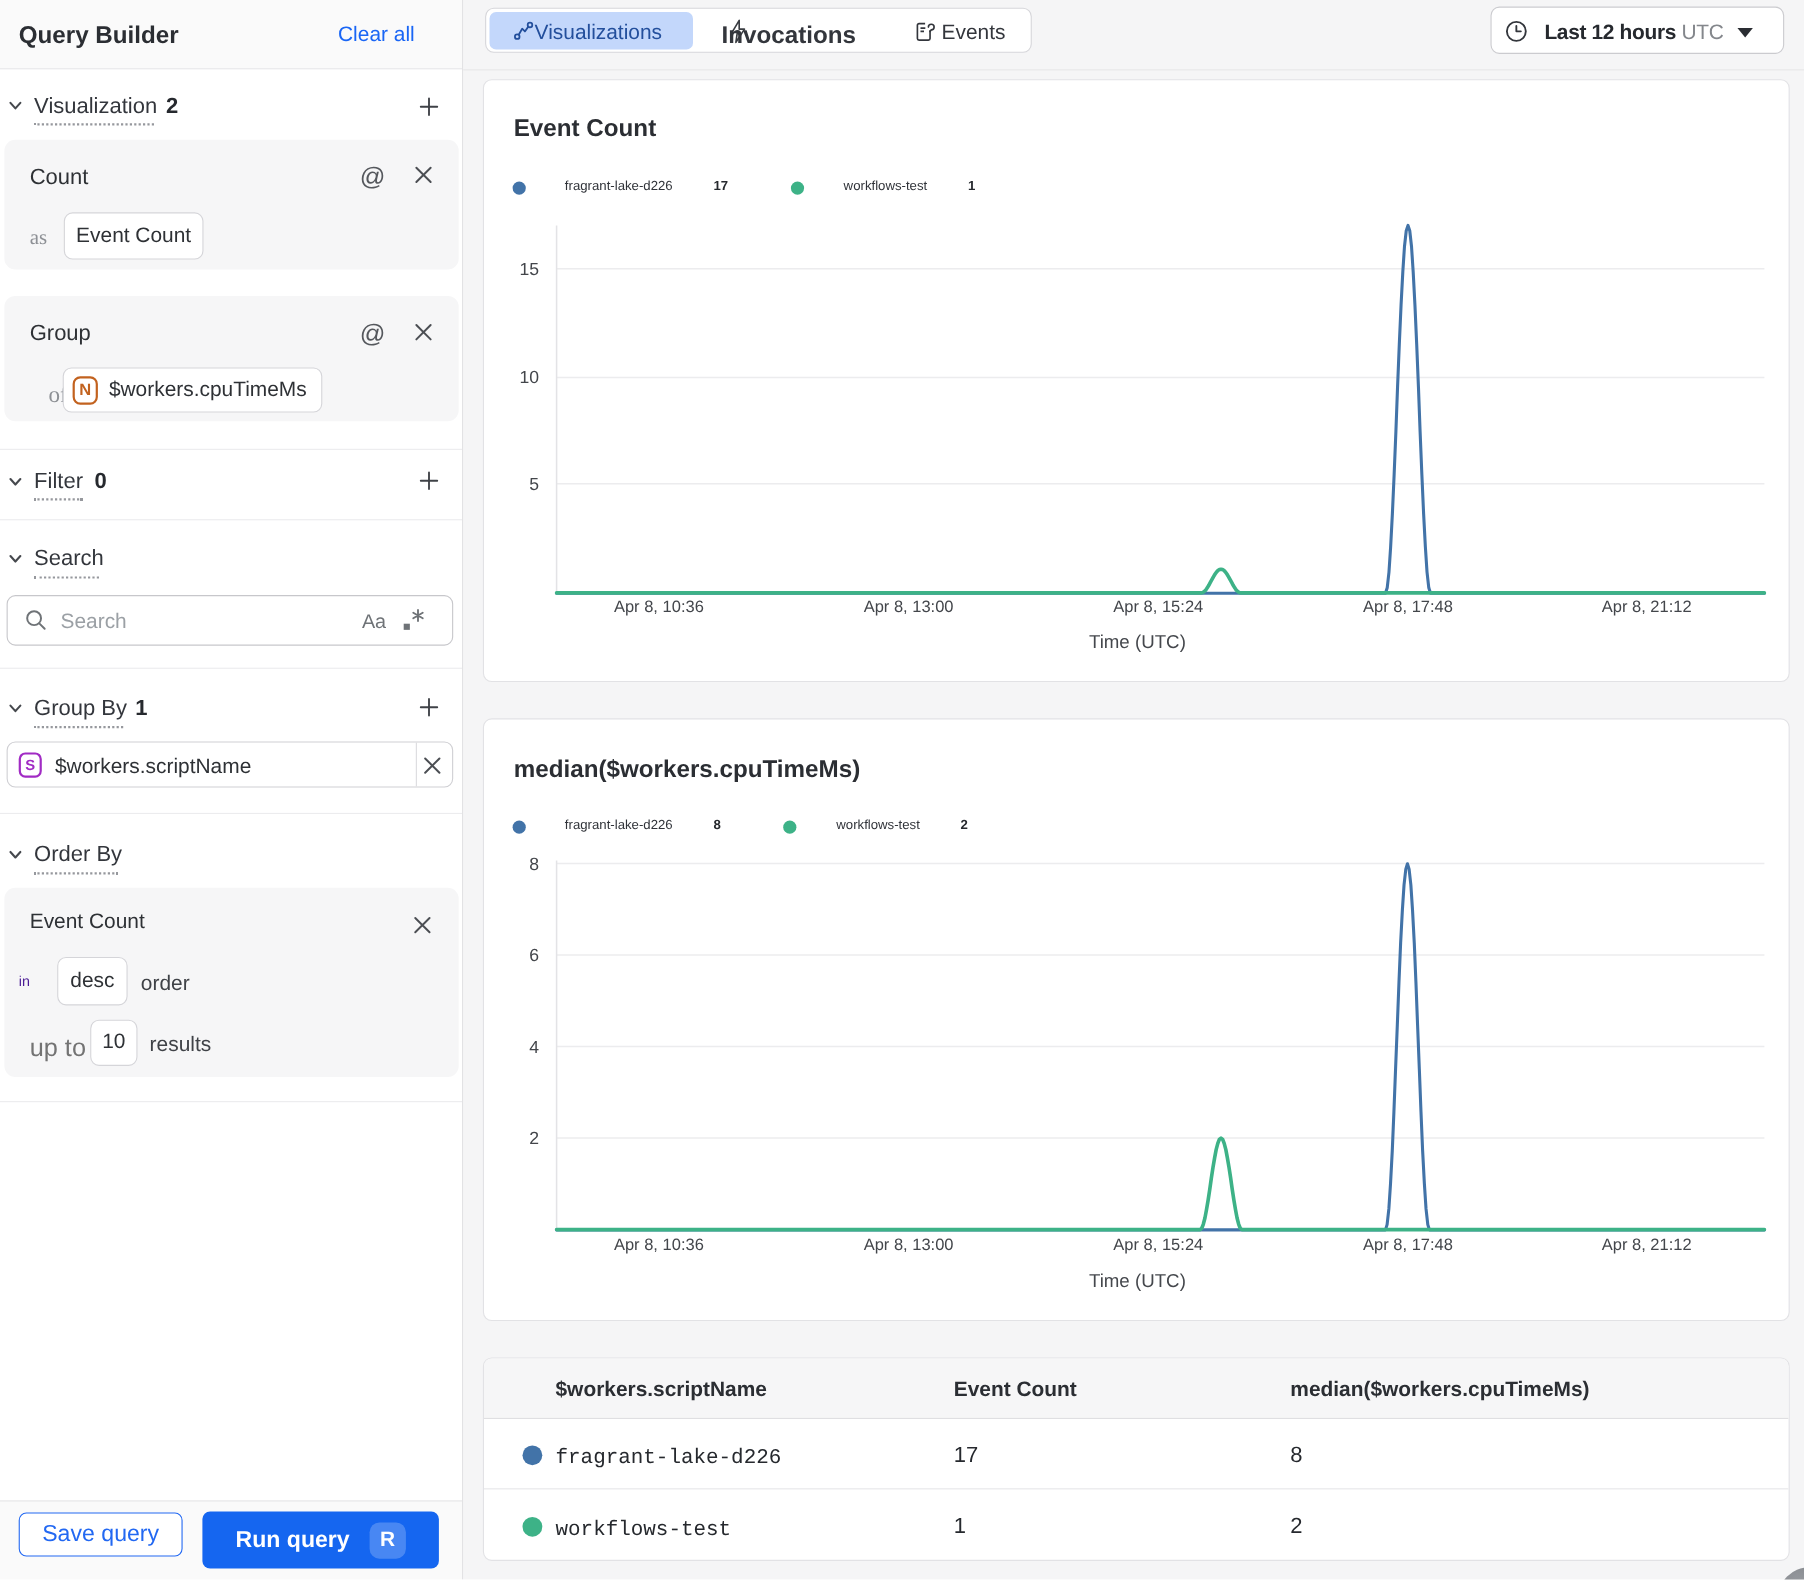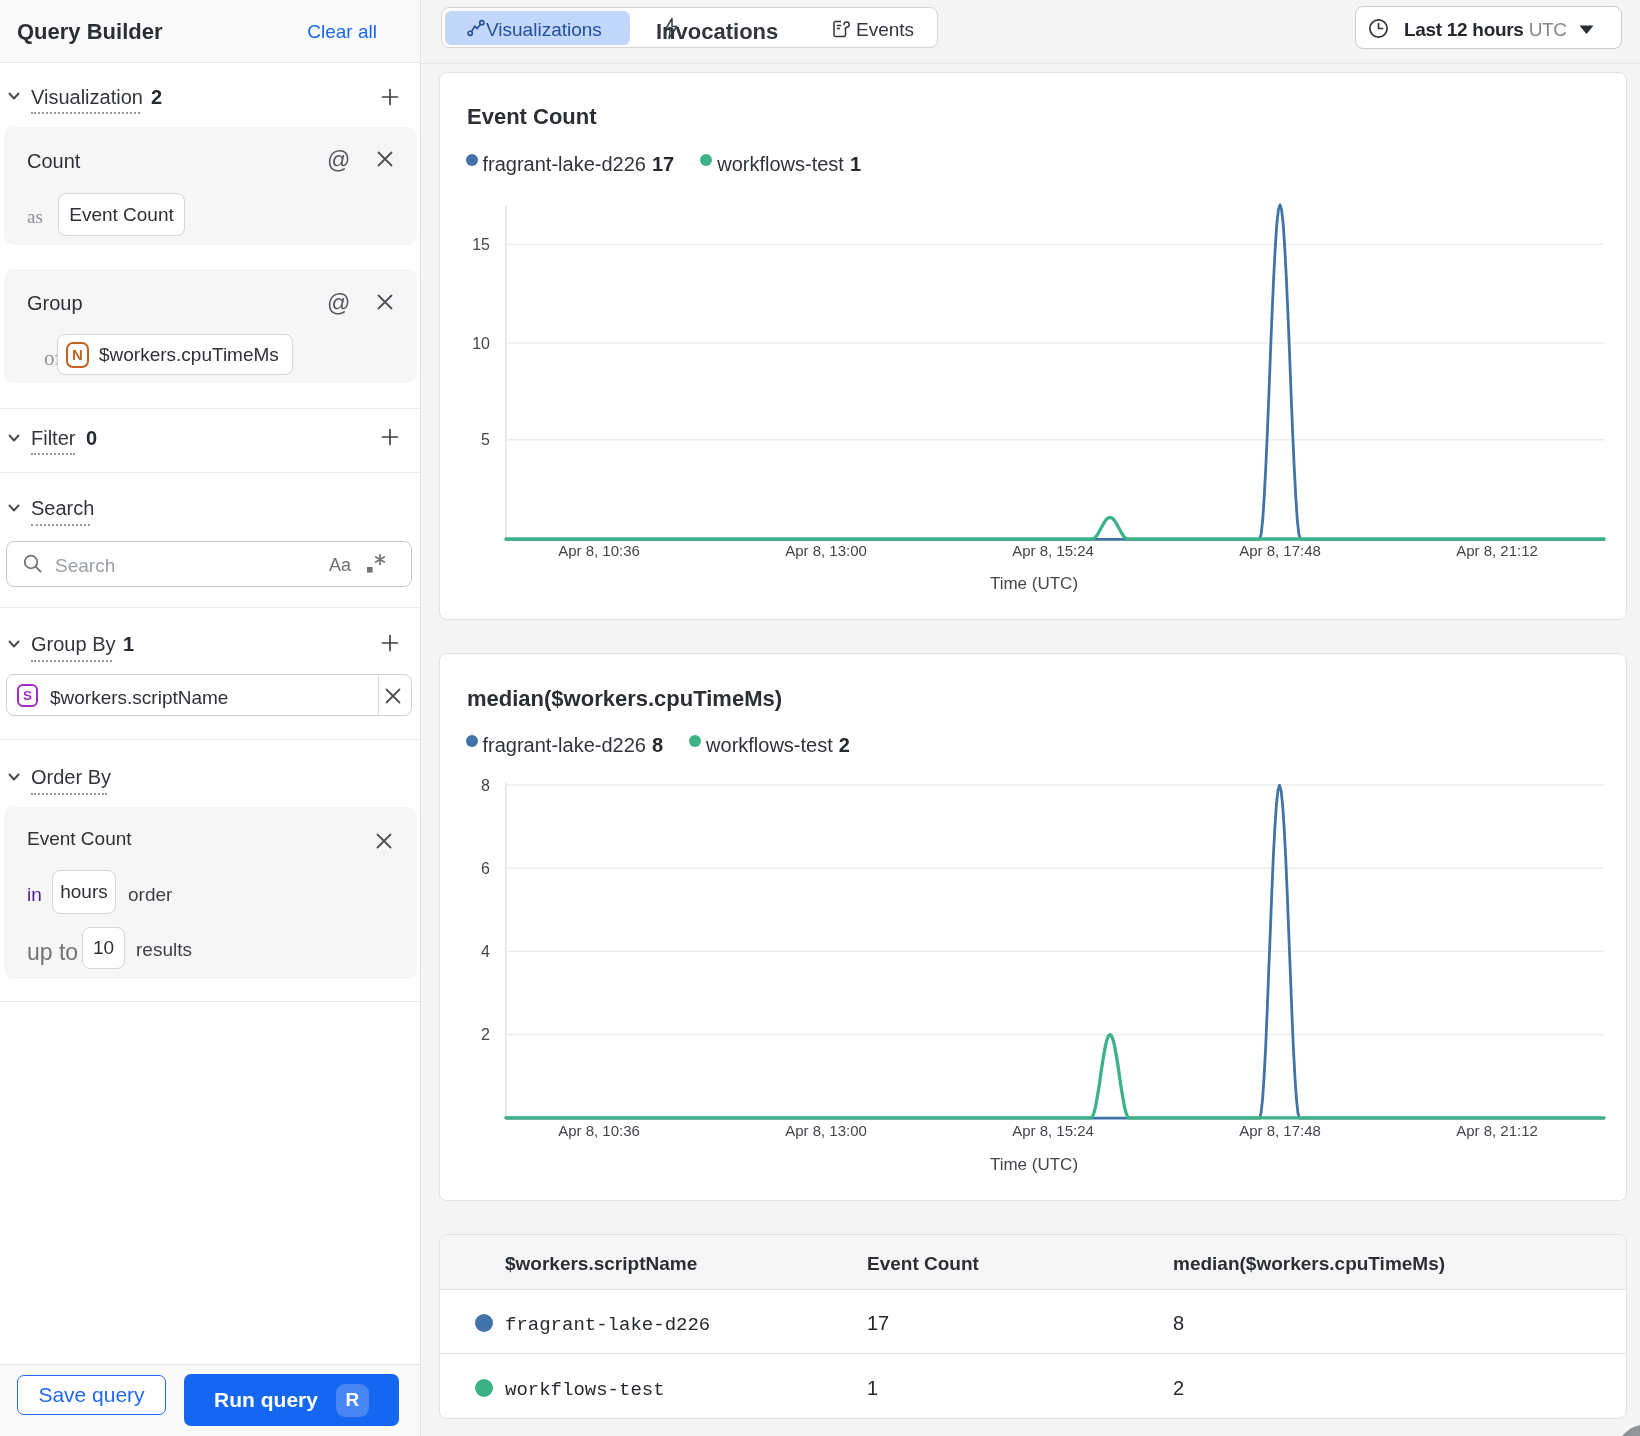--- a/index.html
+++ b/index.html
@@ -8,21 +8,21 @@
 .cnt { font-size:20px; font-weight:700; color:#26292e; }
 .dotted { border-top:2px dotted #96989d; height:0; }
 .card { background:#f6f6f7; border-radius:10px; }
 .wbox { background:#fff; border:1.5px solid #d5d5d9; border-radius:8px; color:#2e3135; font-size:19px; display:flex; align-items:center; justify-content:center; }
 .xicon path { stroke:#4c4f54; stroke-width:1.8; stroke-linecap:round; }
 .plus path { stroke:#3f4247; stroke-width:1.7; stroke-linecap:round; }
 .chev path { stroke:#46494e; stroke-width:1.9; fill:none; stroke-linecap:round; stroke-linejoin:round; }
 .at { font-size:23px; color:#55585d; }
 .gray { color:#8d9095;font-family:Liberation Serif, serif; }
 .legdot { display:inline-block; width:12px; height:12px; border-radius:50%; margin-right:5px; flex:none; position:relative; top:0.5px; }
-.leg { display:flex; align-items:flex-start; font-size:20px; color:#303339; }
+.leg { display:flex; align-items:flex-end; font-size:12px; color:#303339;gap:31px; }
 .leg b { font-weight:700; color:#26292e; margin-left:6px; }
 .cardw { position:absolute; left:439px; width:1188px; background:#fff; border:1px solid #e2e2e5; border-radius:8px; }
 .ctitle { position:absolute; left:27px; font-size:22px; font-weight:700; color:#2b2e33; }
 .th { position:absolute; top:17.5px; font-size:19px; font-weight:700; color:#2b2e33; }
 .mono { position:absolute; font-family:'Liberation Mono',monospace; font-size:19px; color:#26292e; }
 .val { position:absolute; font-size:20px; color:#26292e; }
 </style></head>
 <body>
 <div id="root">
 
@@ -228,22 +228,22 @@
       <path d="M1.5 2.5 L6 7.5 L10.5 2.5"></path>
     </svg>
 <div class="abs sechead" style="left:31px;top:765.5px">Order By</div>
 <div class="abs dotted" style="left:31px;top:792.5px;width:76px"></div>
 
 <div class="abs card" style="left:4px;top:807px;width:413px;height:172px"></div>
 <div class="abs" style="left:27px;top:827.5px;font-size:19px;color:#2e3135">Event Count</div>
 <svg class="abs xicon" style="left:376px;top:833px" width="16" height="16" viewBox="0 0 16 16">
       <path d="M1.5 1.5 L14.5 14.5 M14.5 1.5 L1.5 14.5"></path>
     </svg>
-<div class="abs" style="left:27px;top:883.5px;font-size:19px;color:#4c1d95">in</div>
-<div class="abs wbox" style="left:52px;top:870px;width:64px;height:44px">hours</div>
+<div class="abs" style="left:17px;top:883.5px;font-size:13px;color:#4c1d95">in</div>
+<div class="abs wbox" style="left:52px;top:870px;width:64px;height:44px">desc</div>
 <div class="abs" style="left:128px;top:883.5px;font-size:19px;color:#3f4247">order</div>
 <div class="abs" style="left:27px;top:939px;font-size:23px;color:#737373">up to</div>
 <div class="abs wbox" style="left:82px;top:927px;width:43px;height:42px">10</div>
 <div class="abs" style="left:136px;top:939px;font-size:19px;color:#3f4247">results</div>
 
 <div class="abs" style="left:0;top:1001px;width:420px;height:1px;background:#ececee"></div>
 
 <div class="abs" style="left:0;top:1364px;width:420px;height:72px;background:#fafafa;border-top:1px solid #e5e5e7"></div>
 <div class="abs" style="left:17px;top:1375px;width:149px;height:40px;border:1.5px solid #2268f2;border-radius:7px;background:#fff;display:flex;align-items:center;justify-content:center;font-size:21px;font-weight:500;color:#2268f2">Save query</div>
 <div class="abs" style="left:184px;top:1374px;width:215px;height:52px;border-radius:7px;background:#1566f0;display:flex;align-items:center;justify-content:center;font-size:21px;font-weight:700;color:#fff">Run query<span style="display:inline-flex;align-items:center;justify-content:center;width:33px;height:33px;border-radius:9px;background:rgba(255,255,255,0.22);font-size:19px;font-weight:700;margin-left:18px">R</span></div>

